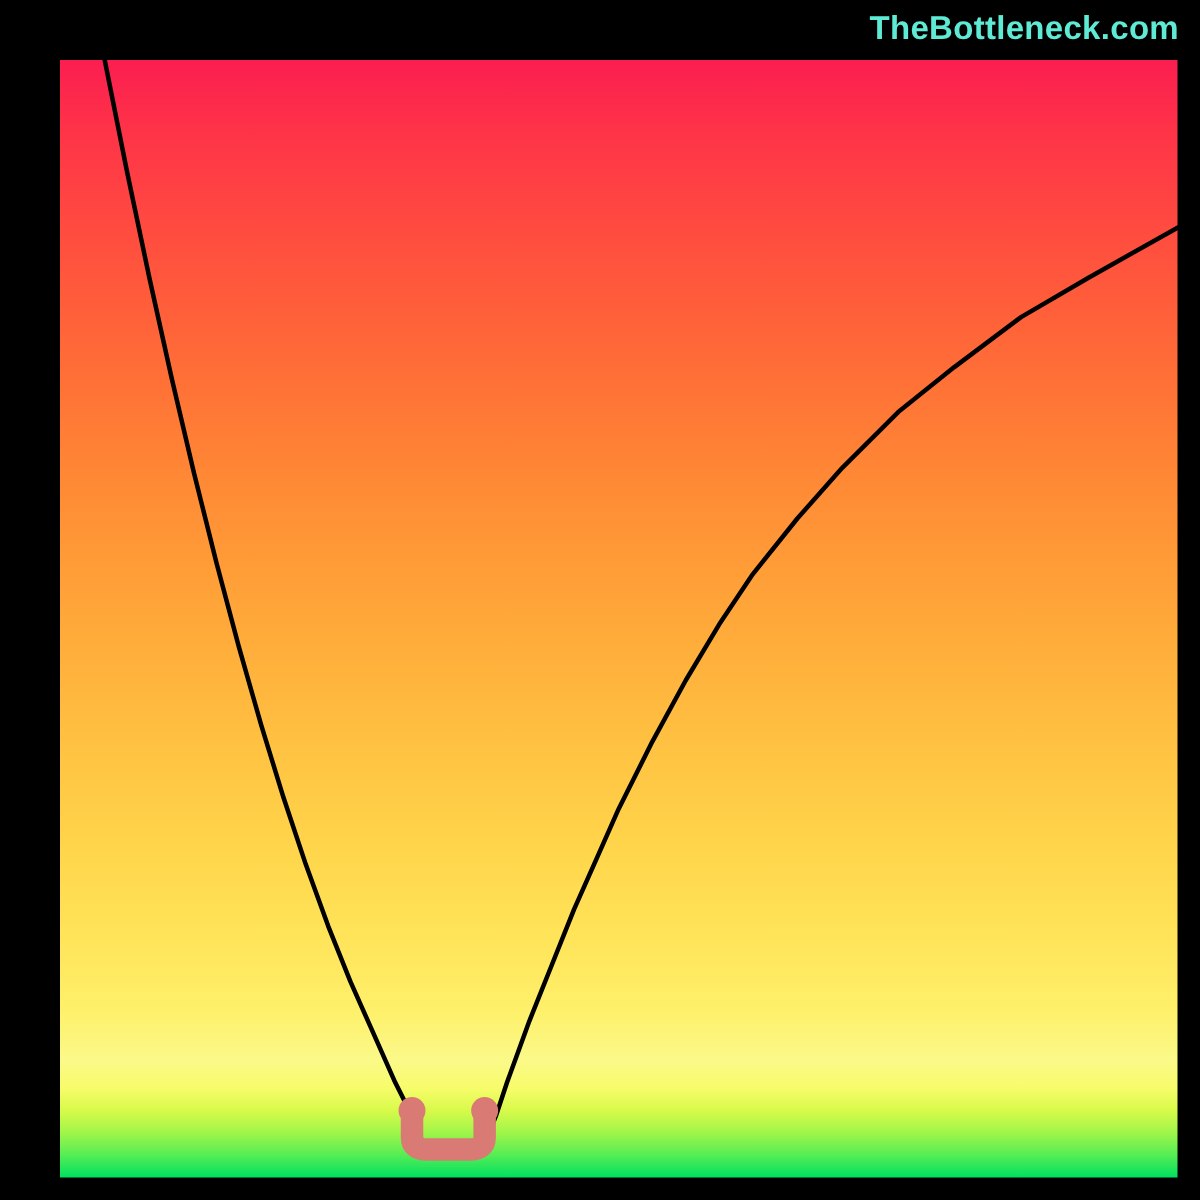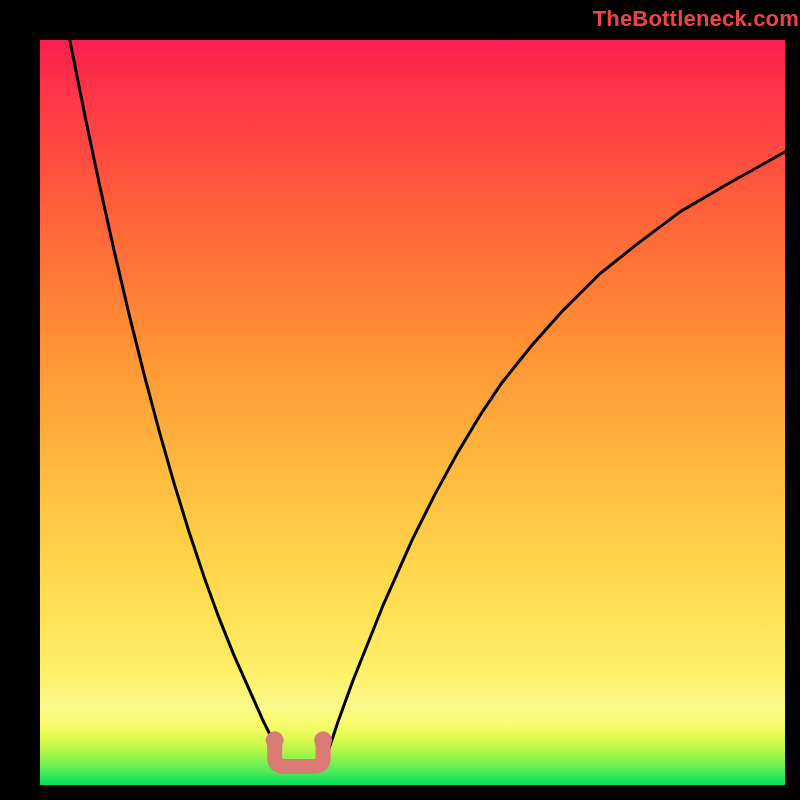--- a/index.html
+++ b/index.html
@@ -42,25 +42,25 @@
       #FF7436 70%,
       #FF5E3A 78%,
       #FF4841 86%,
       #FE3248 94%,
       #FB1E50 100%
     );
   }
   .watermark {
     position: absolute;
     top: 6px;
-    right: 1px;
+    right: 14px;
     font-family: Arial, Helvetica, sans-serif;
     font-size: 22px;
     font-weight: 600;
-    color: #ef4444;
+    color: #5eead4;
     letter-spacing: 0.2px;
   }
   svg.curves {
     position: absolute;
     left: 0;
     top: 0;
     width: 745px;
     height: 745px;
     overflow: visible;
   }

